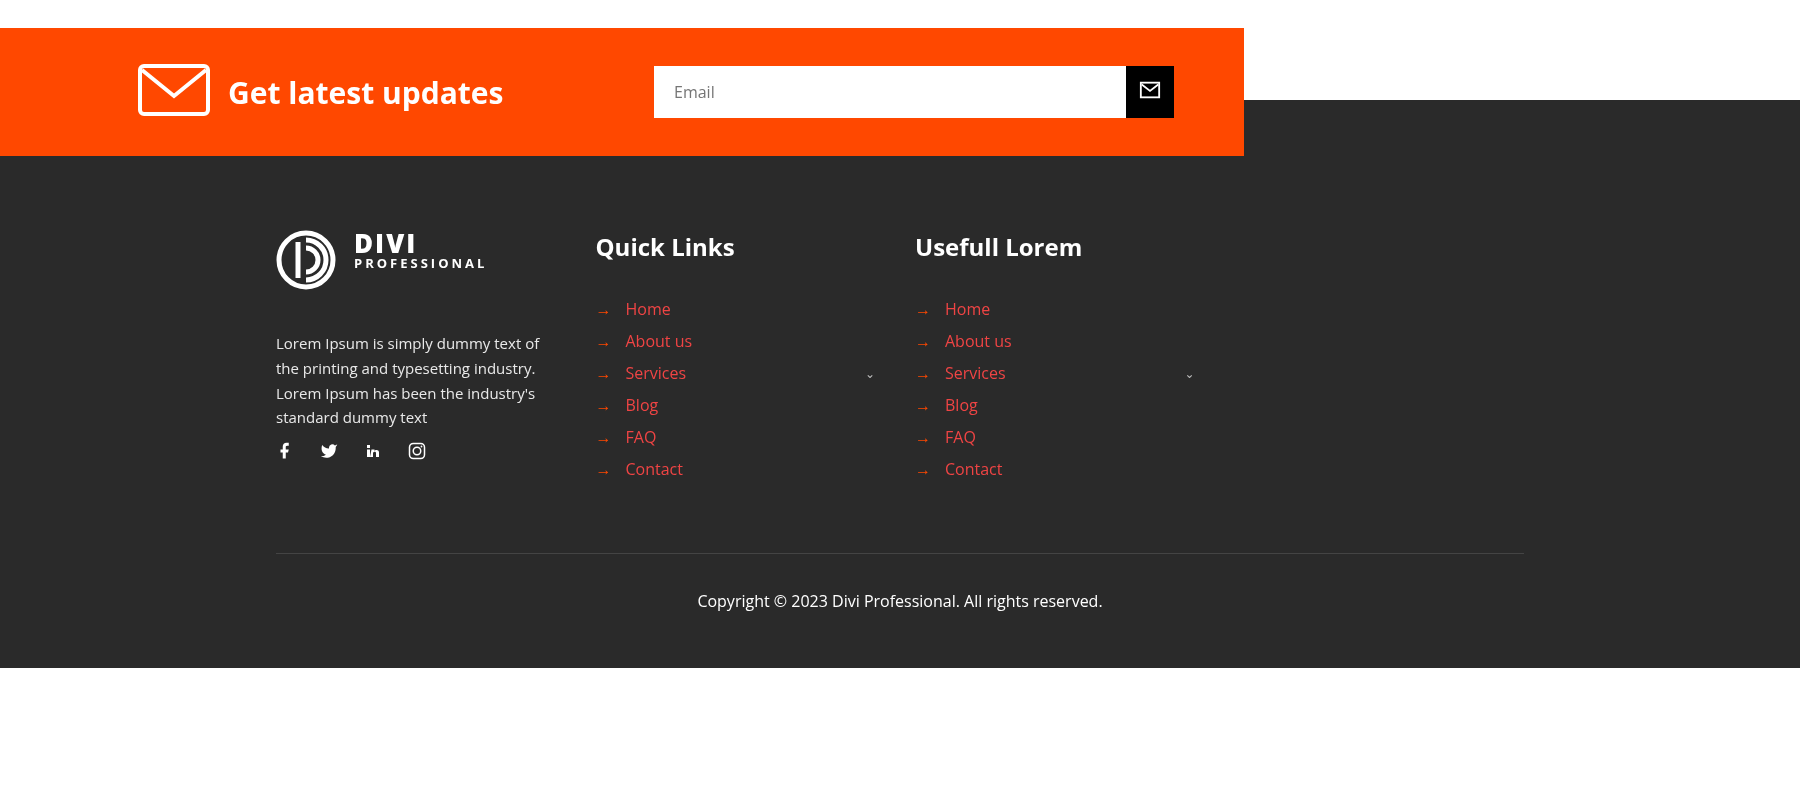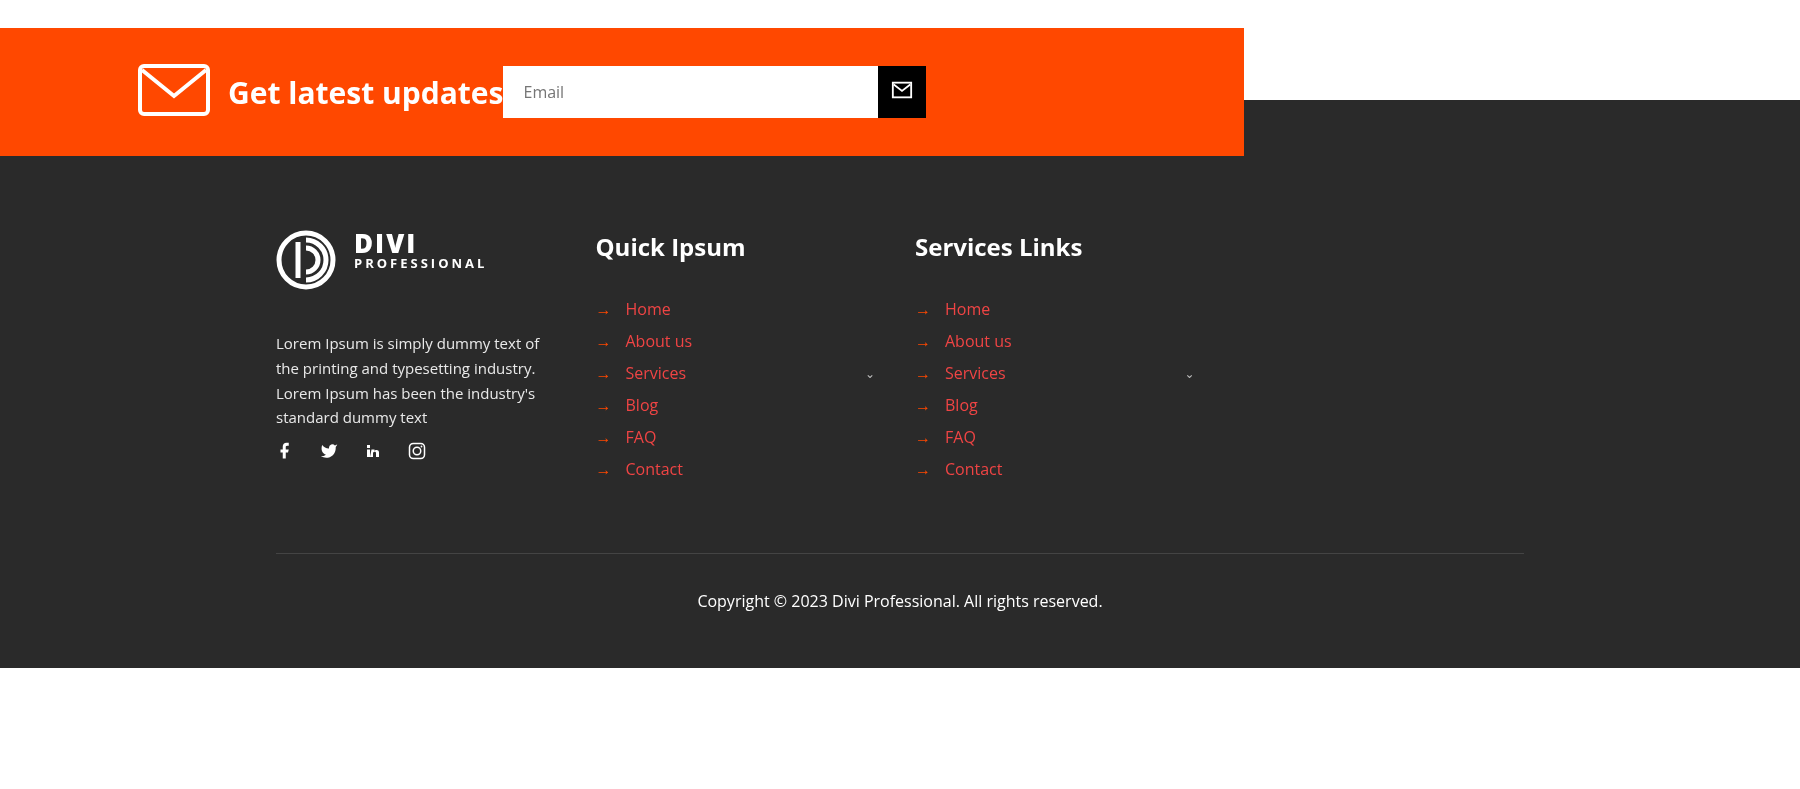--- a/index.html
+++ b/index.html
@@ -1,22 +1,22 @@
 <!DOCTYPE html>
 <html><head>
 <meta charset="utf-8">
 <style>
 *{margin:0;padding:0;box-sizing:border-box;font-family:"Open Sans","Helvetica Neue",Arial,sans-serif}
 body{background:#fff}
 .subscribe-bar{background:#ff4800;height:128px;position:relative;margin-top:28px;width:1244px}
-.subscribe-inner{max-width:1110px;margin:0 54px 0 138px;display:flex;align-items:center;height:100%;padding:0}
+.subscribe-inner{max-width:1110px;margin:0 70px 0 138px;display:flex;align-items:center;justify-content:space-between;height:100%;padding:0}
 .subscribe-left{display:flex;align-items:center;gap:18px}
 .env-icon svg{width:72px;height:52px;stroke:#fff;fill:none}
 .subscribe-title{color:#fff;font-size:30px;font-weight:700}
-.subscribe-form{display:flex;width:423px;height:52px}
+.subscribe-form{display:flex;width:520px;height:52px}
 .subscribe-form input{flex:1;border:0;padding:0 20px;font-size:16px;outline:none}
 .subscribe-form button{width:48px;background:#000;border:0;display:flex;align-items:center;justify-content:center;cursor:pointer}
 .subscribe-form button svg{width:22px;height:22px;stroke:#fff;fill:none}
 
 .footer{background:#2a2a2a;color:#fff;padding:0;margin-top:-56px}
 .footer-spacer{height:56px}
 .footer-inner{max-width:1248px;margin:0 auto;padding:74px 0 0}
 .cols{display:grid;grid-template-columns:1fr 1fr 1fr 1fr;gap:30px}
 .logo-wrap{display:flex;align-items:flex-start;gap:18px;margin-bottom:36px}
 .logo-wrap svg{width:60px;height:60px}
@@ -113,21 +113,21 @@
               <span><svg viewBox="0 0 24 24">
                   <rect x="2" y="2" width="20" height="20" rx="5" fill="none" stroke="#fff" stroke-width="2"></rect>
                   <circle cx="12" cy="12" r="5" fill="none" stroke="#fff" stroke-width="2"></circle>
                   <circle cx="18" cy="6" r="1.2"></circle>
                 </svg></span>
             </a>
         </div>
       </div>
 
       <div class="col">
-        <h3>Quick Ipsum</h3>
+        <h3>Quick Links</h3>
         <ul class="links">
           <li>
               <span class="arr">→</span>
               <a>Home</a>
             </li>
           <li>
               <span class="arr">→</span>
               <a>About us</a>
             </li>
           <li>
@@ -144,21 +144,21 @@
               <a>FAQ</a>
             </li>
           <li>
               <span class="arr">→</span>
               <a>Contact</a>
             </li>
         </ul>
       </div>
 
       <div class="col">
-        <h3>Services Links</h3>
+        <h3>Usefull Lorem</h3>
         <ul class="links">
           <li>
               <span class="arr">→</span>
               <a>Home</a>
             </li>
           <li>
               <span class="arr">→</span>
               <a>About us</a>
             </li>
           <li>

